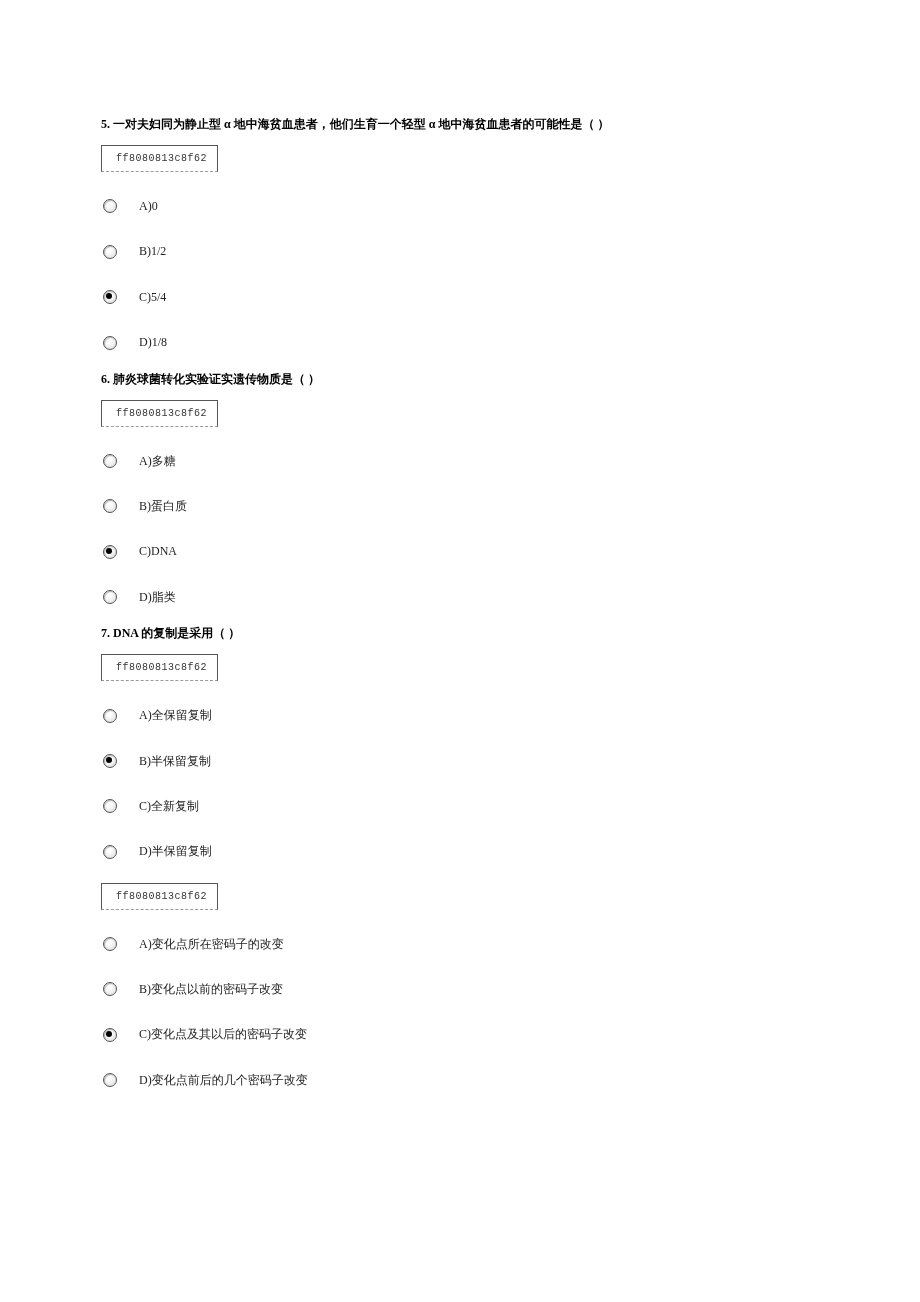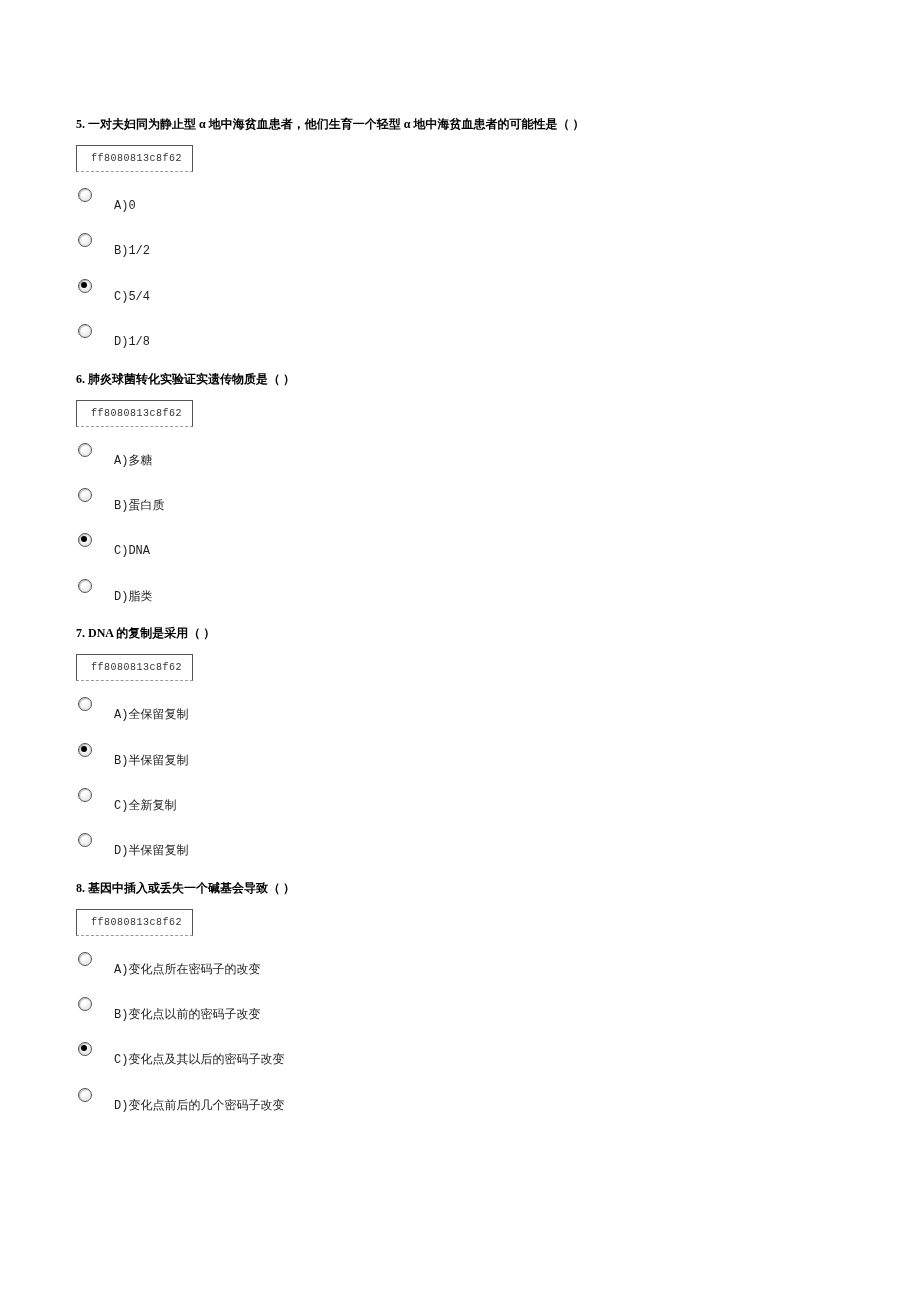--- a/index.html
+++ b/index.html
@@ -5,21 +5,21 @@
   html, body {
     margin: 0;
     padding: 0;
     background: #ffffff;
     font-family: "SimSun", "宋体", serif;
     font-size: 12px;
     color: #000000;
     width: 920px;
   }
   .page {
-    padding-left: 76px;
+    padding-left: 101px;
     padding-right: 60px;
     padding-top: 115px;
   }
   .question-block {
     margin-bottom: 10px;
   }
   .question-title {
     font-weight: bold;
     font-size: 12px;
     margin-bottom: 8px;
@@ -36,23 +36,22 @@
     margin-top: 4px;
     margin-bottom: 16px;
     letter-spacing: 0.5px;
     line-height: 1.3;
   }
   .options {
     display: block;
   }
   .option-row {
     display: flex;
-    align-items: flex-start;
+    align-items: flex-end;
     margin-bottom: 20px;
-    font-family: Liberation Mono, monospace;
   }
   .radio-wrap {
     width: 36px;
     text-align: left;
     padding-top: 0px;
     padding-left: 2px;
   }
   .radio {
     width: 12px;
     height: 12px;
@@ -180,24 +179,20 @@
       <div class="option-row">
         <div class="radio-wrap">
             <div class="radio"></div>
           </div>
         <div class="option-text">D)半保留复制</div>
       </div>
     </div>
   </div>
 
   <div class="question-block">
-    <div class="question-title">
-      <span>8.</span>
-      <span>基因中插入或丢失一个碱基会导致（ ）</span>
-    </div>
     <div class="code-box">ff8080813c8f62</div>
     <div class="options">
       <div class="option-row">
         <div class="radio-wrap">
             <div class="radio"></div>
           </div>
         <div class="option-text">A)变化点所在密码子的改变</div>
       </div>
       <div class="option-row">
         <div class="radio-wrap">

